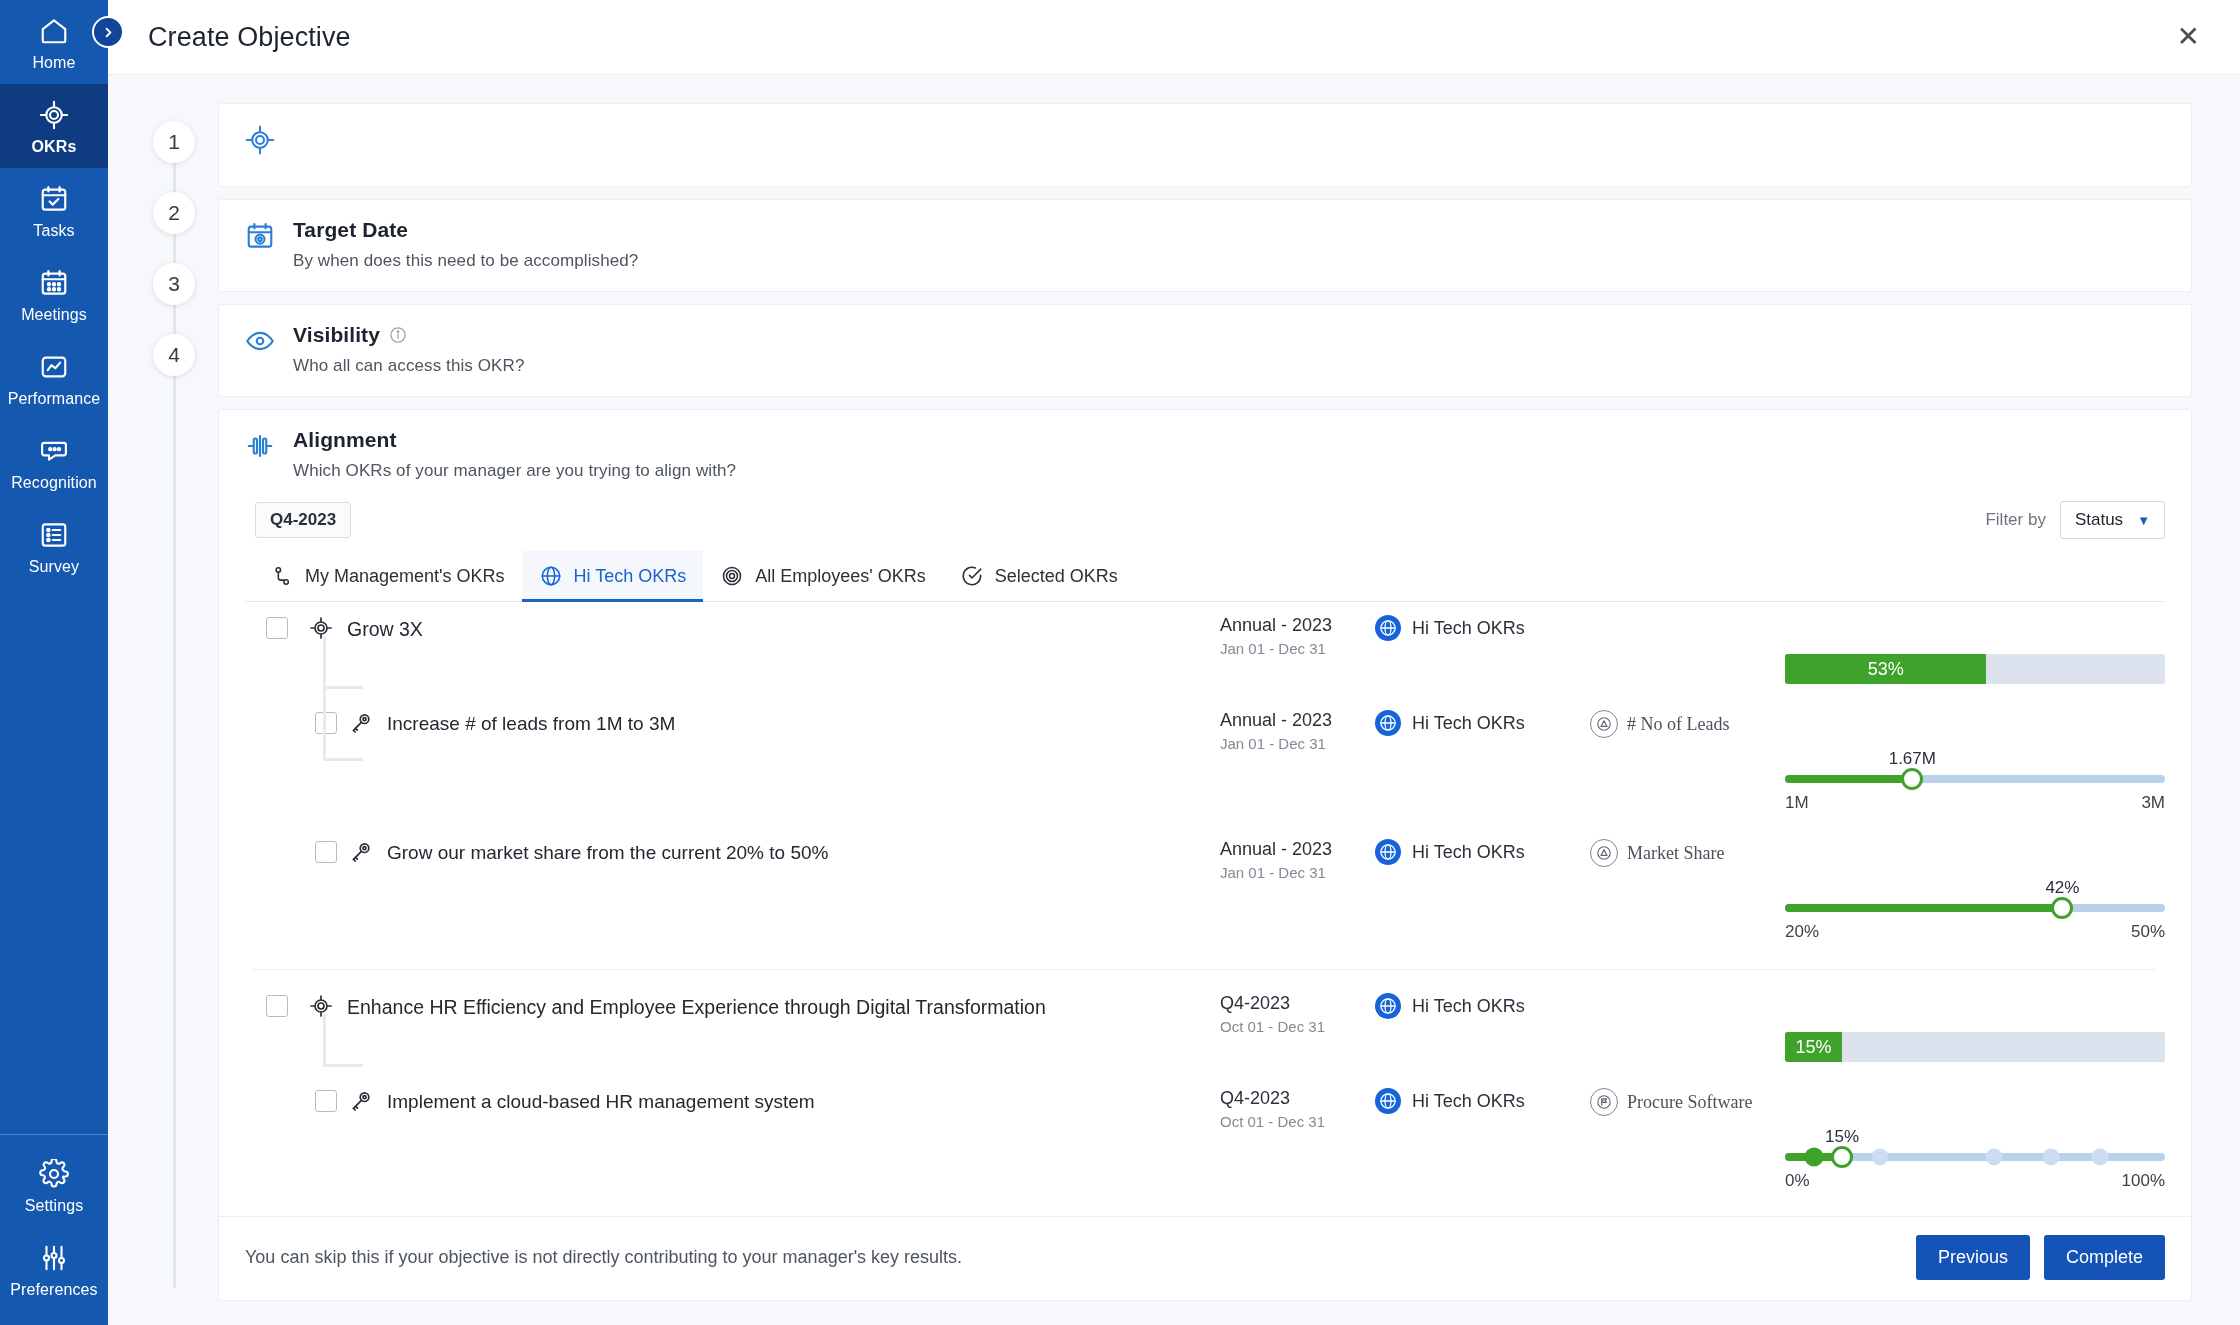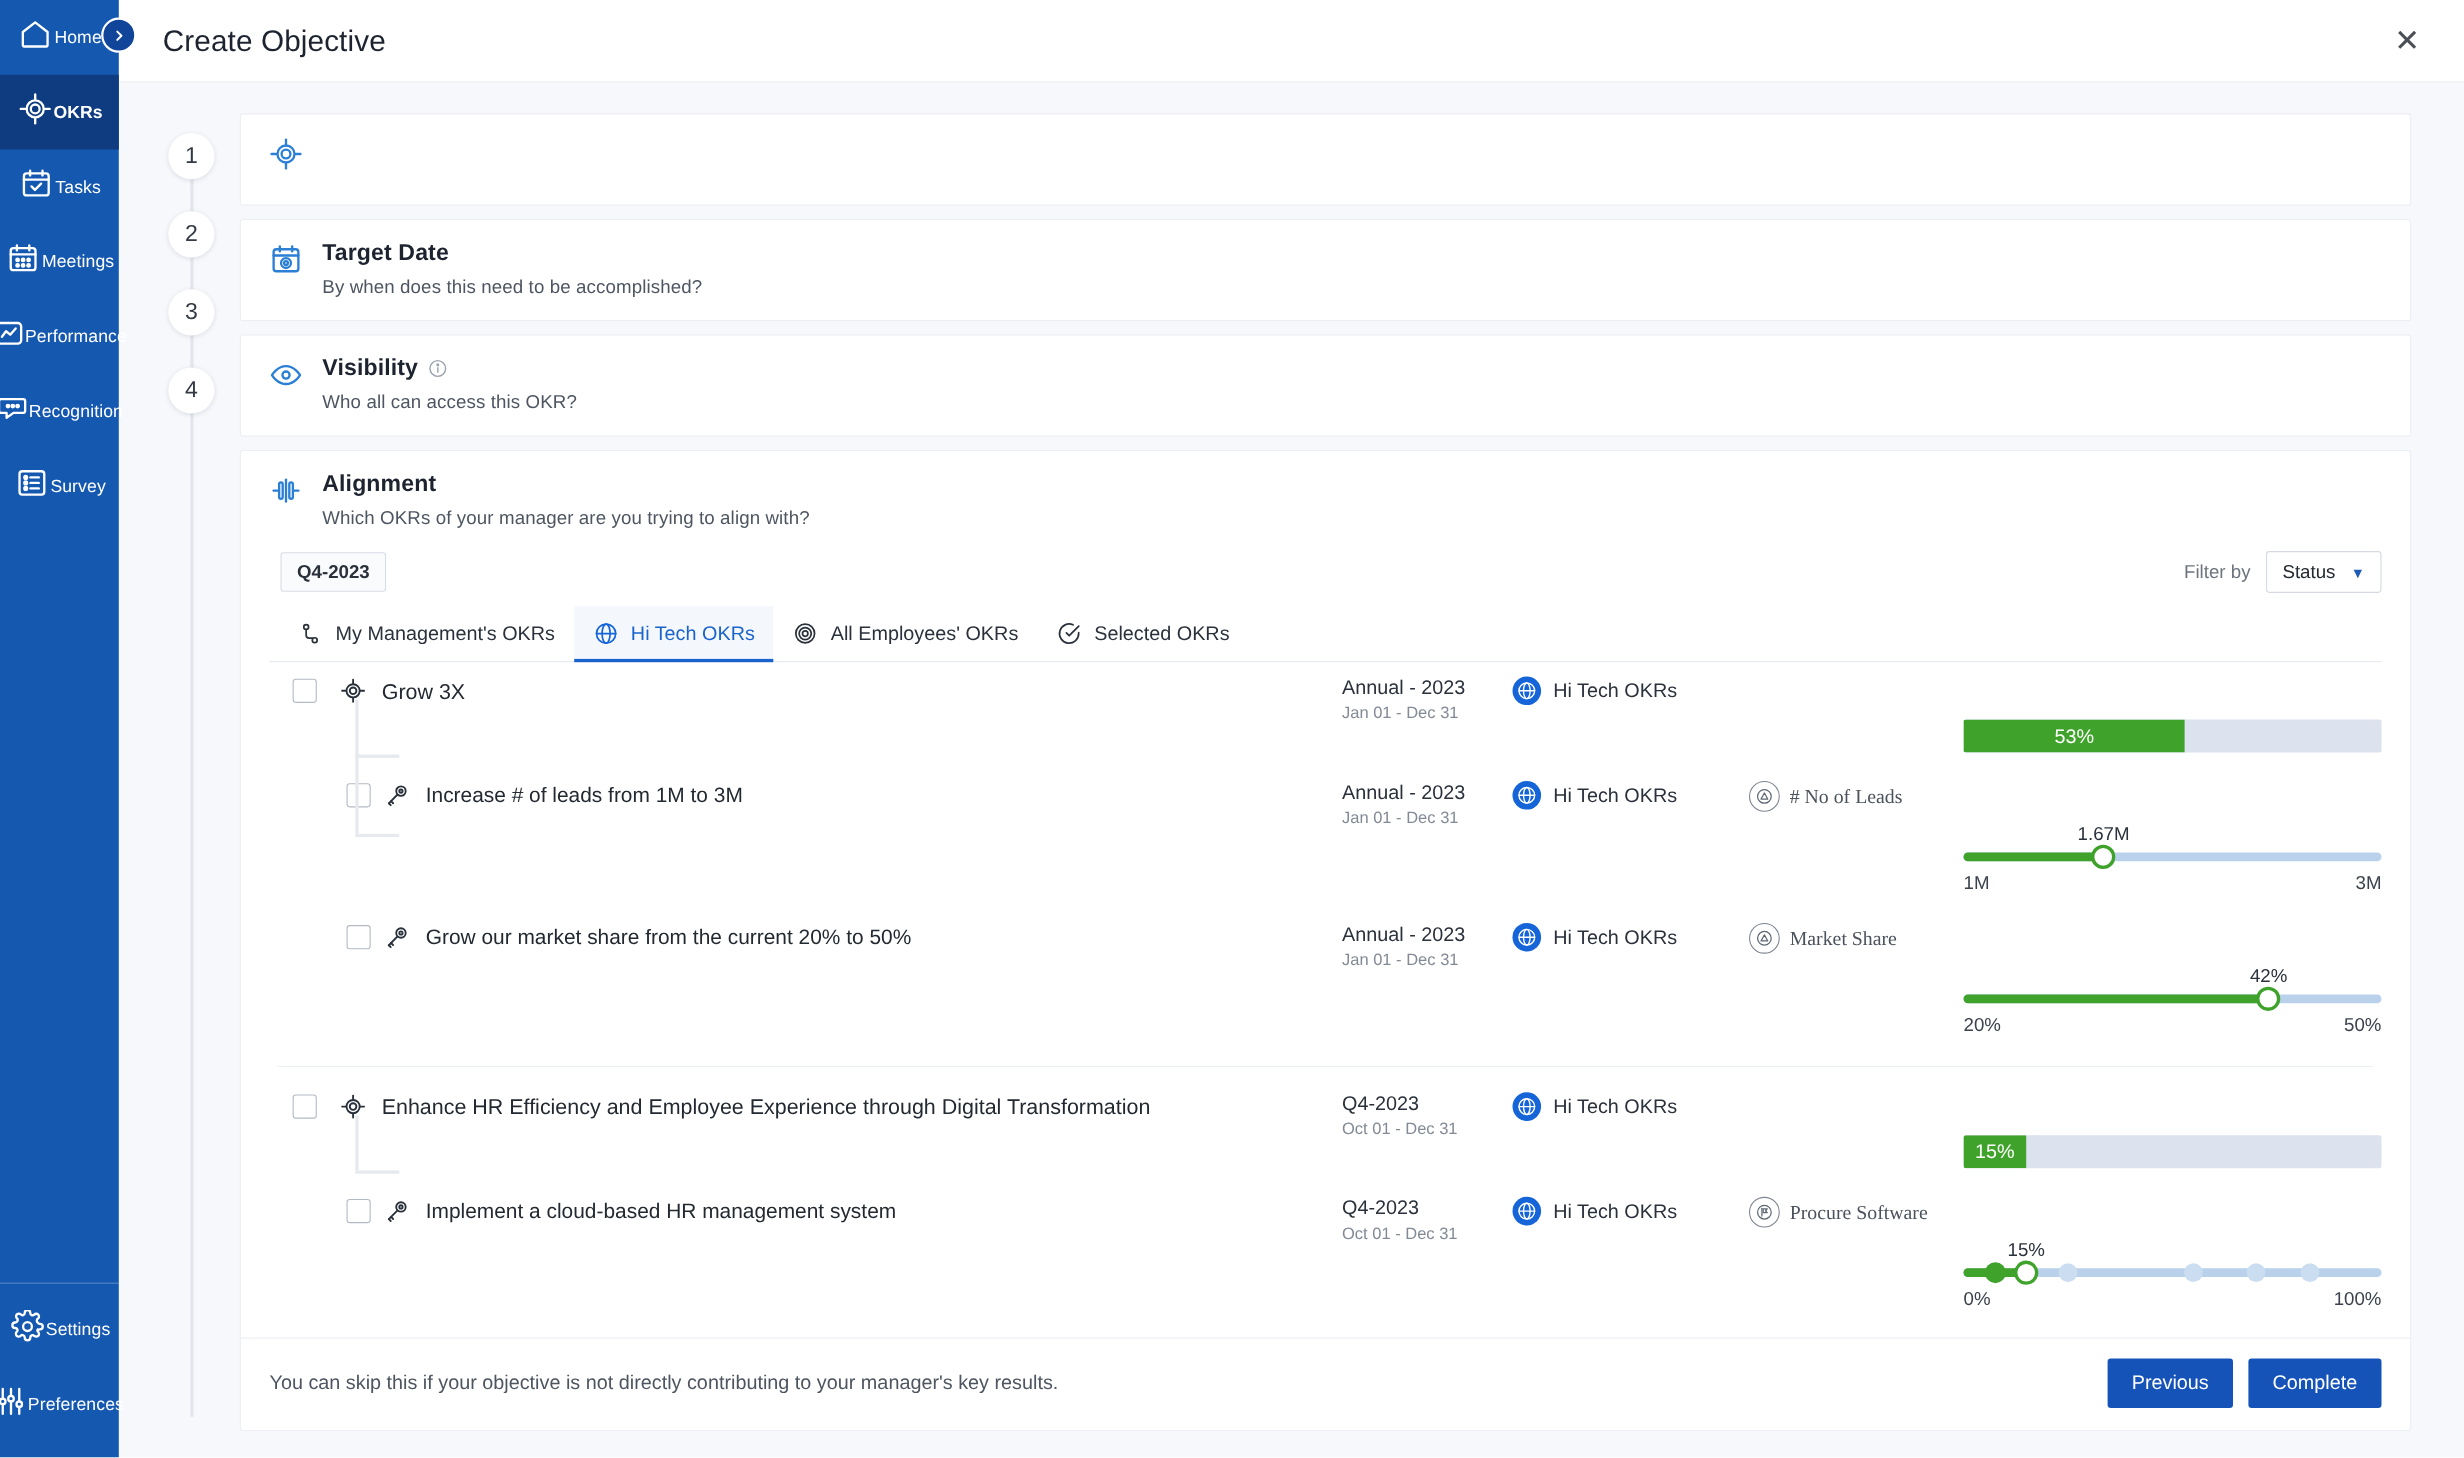--- a/index.html
+++ b/index.html
@@ -18,21 +18,21 @@
     display: flex; flex-direction: column;
     align-items: stretch;
     flex: 0 0 108px;
     position: relative;
     z-index: 5;
   }
   .sb-top { display: flex; flex-direction: column; }
   .sb-bottom { margin-top: auto; display: flex; flex-direction: column; padding-bottom: 14px; }
   .sb-divider { height: 1px; background: rgba(255,255,255,0.28); margin: 0 0 8px 0; }
   .sb-item {
-    display: flex; flex-direction: row; align-items: center; justify-content: center;
+    display: flex; flex-direction: column; align-items: center; justify-content: center;
     padding: 14px 2px 13px 2px;
     color: #ffffff;
     cursor: pointer;
     user-select: none;
   }
   .sb-item.active { background: #0F3C80; }
   .sb-icon { width: 34px; height: 34px; display: flex; align-items: center; justify-content: center; margin-bottom: 7px; }
   .sb-icon svg { width: 30px; height: 30px; display: block; }
   .sb-label { font-size: 16px; letter-spacing: .1px; line-height: 1; text-align: center; }
   .sb-item.active .sb-label { font-weight: bold; }

